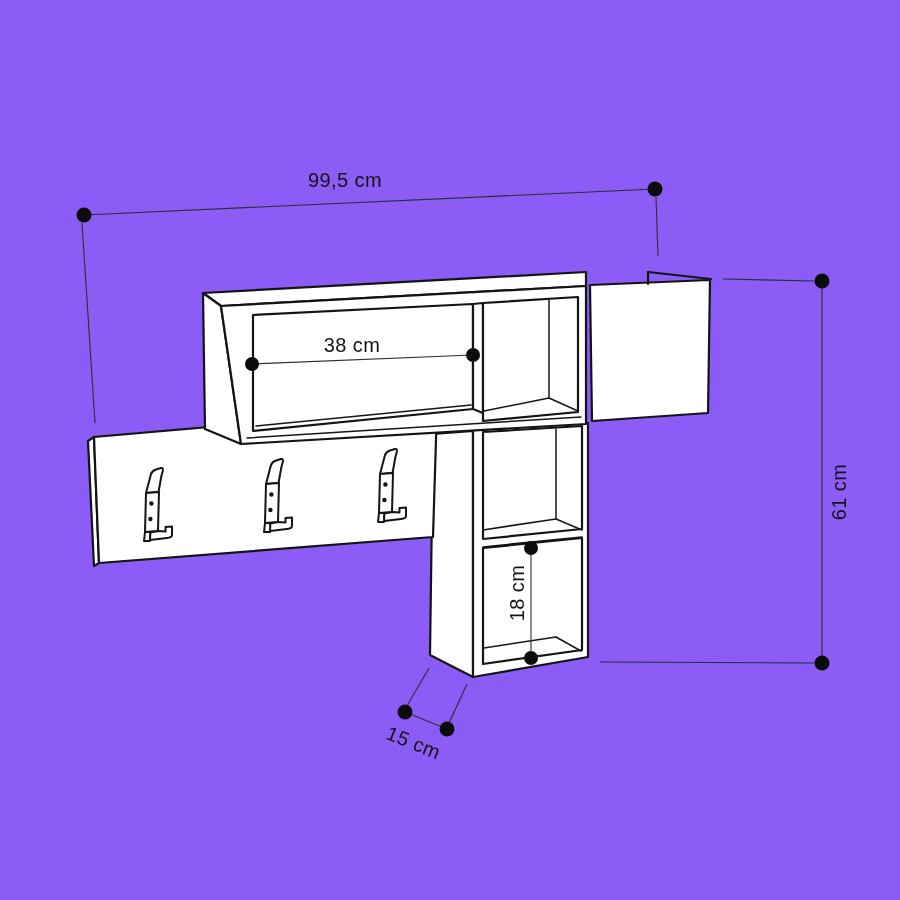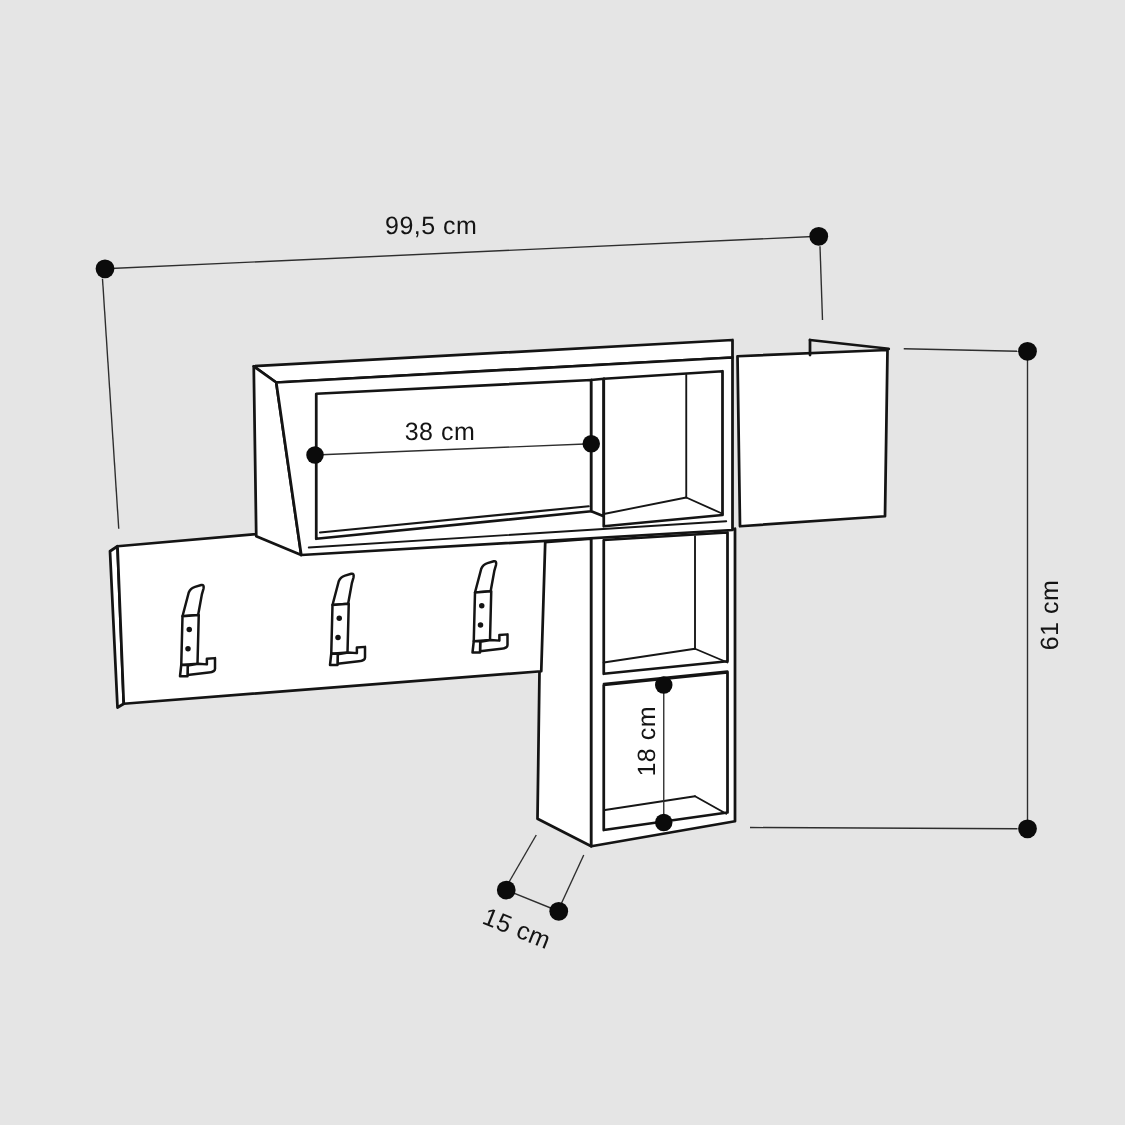--- a/index.html
+++ b/index.html
@@ -1,16 +1,16 @@
 <!DOCTYPE html>
 <html><head>
 <meta charset="utf-8">
 <style>
   html,body{margin:0;padding:0;background:#ffffff;}
-  .stage{width:900px;height:900px;position:relative;background:#e5e5e5;overflow:hidden;}
+  .stage{width:900px;height:900px;position:relative;background:#8b5cf6;overflow:hidden;}
   svg{display:block}
   
   .f2  {fill:#ffffff;stroke:#141414;stroke-width:2.2;stroke-linejoin:round;}
   .f2n {fill:none;stroke:#141414;stroke-width:2.2;stroke-linecap:round;stroke-linejoin:round;}
   .d1  {fill:none;stroke:#161616;stroke-width:1.7;stroke-linecap:round;}
   .d0  {fill:none;stroke:#161616;stroke-width:1.5;stroke-linecap:round;}
   
   .hk  {fill:#ffffff;stroke:#141414;stroke-width:2;stroke-linejoin:round;}
   .scr {fill:#141414;stroke:none;}
   

